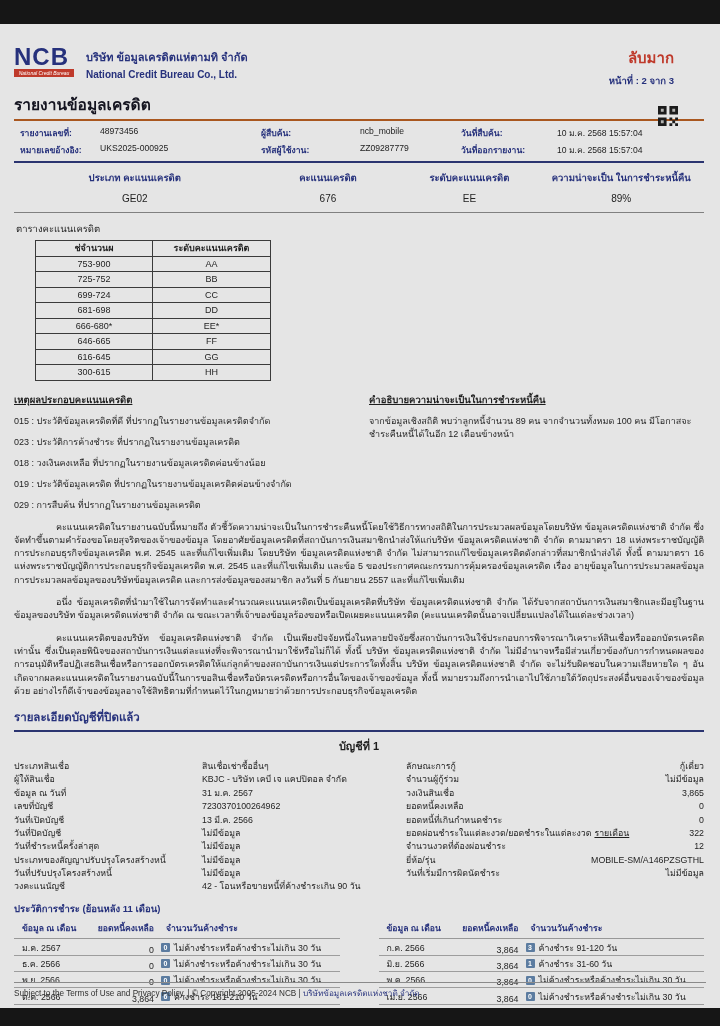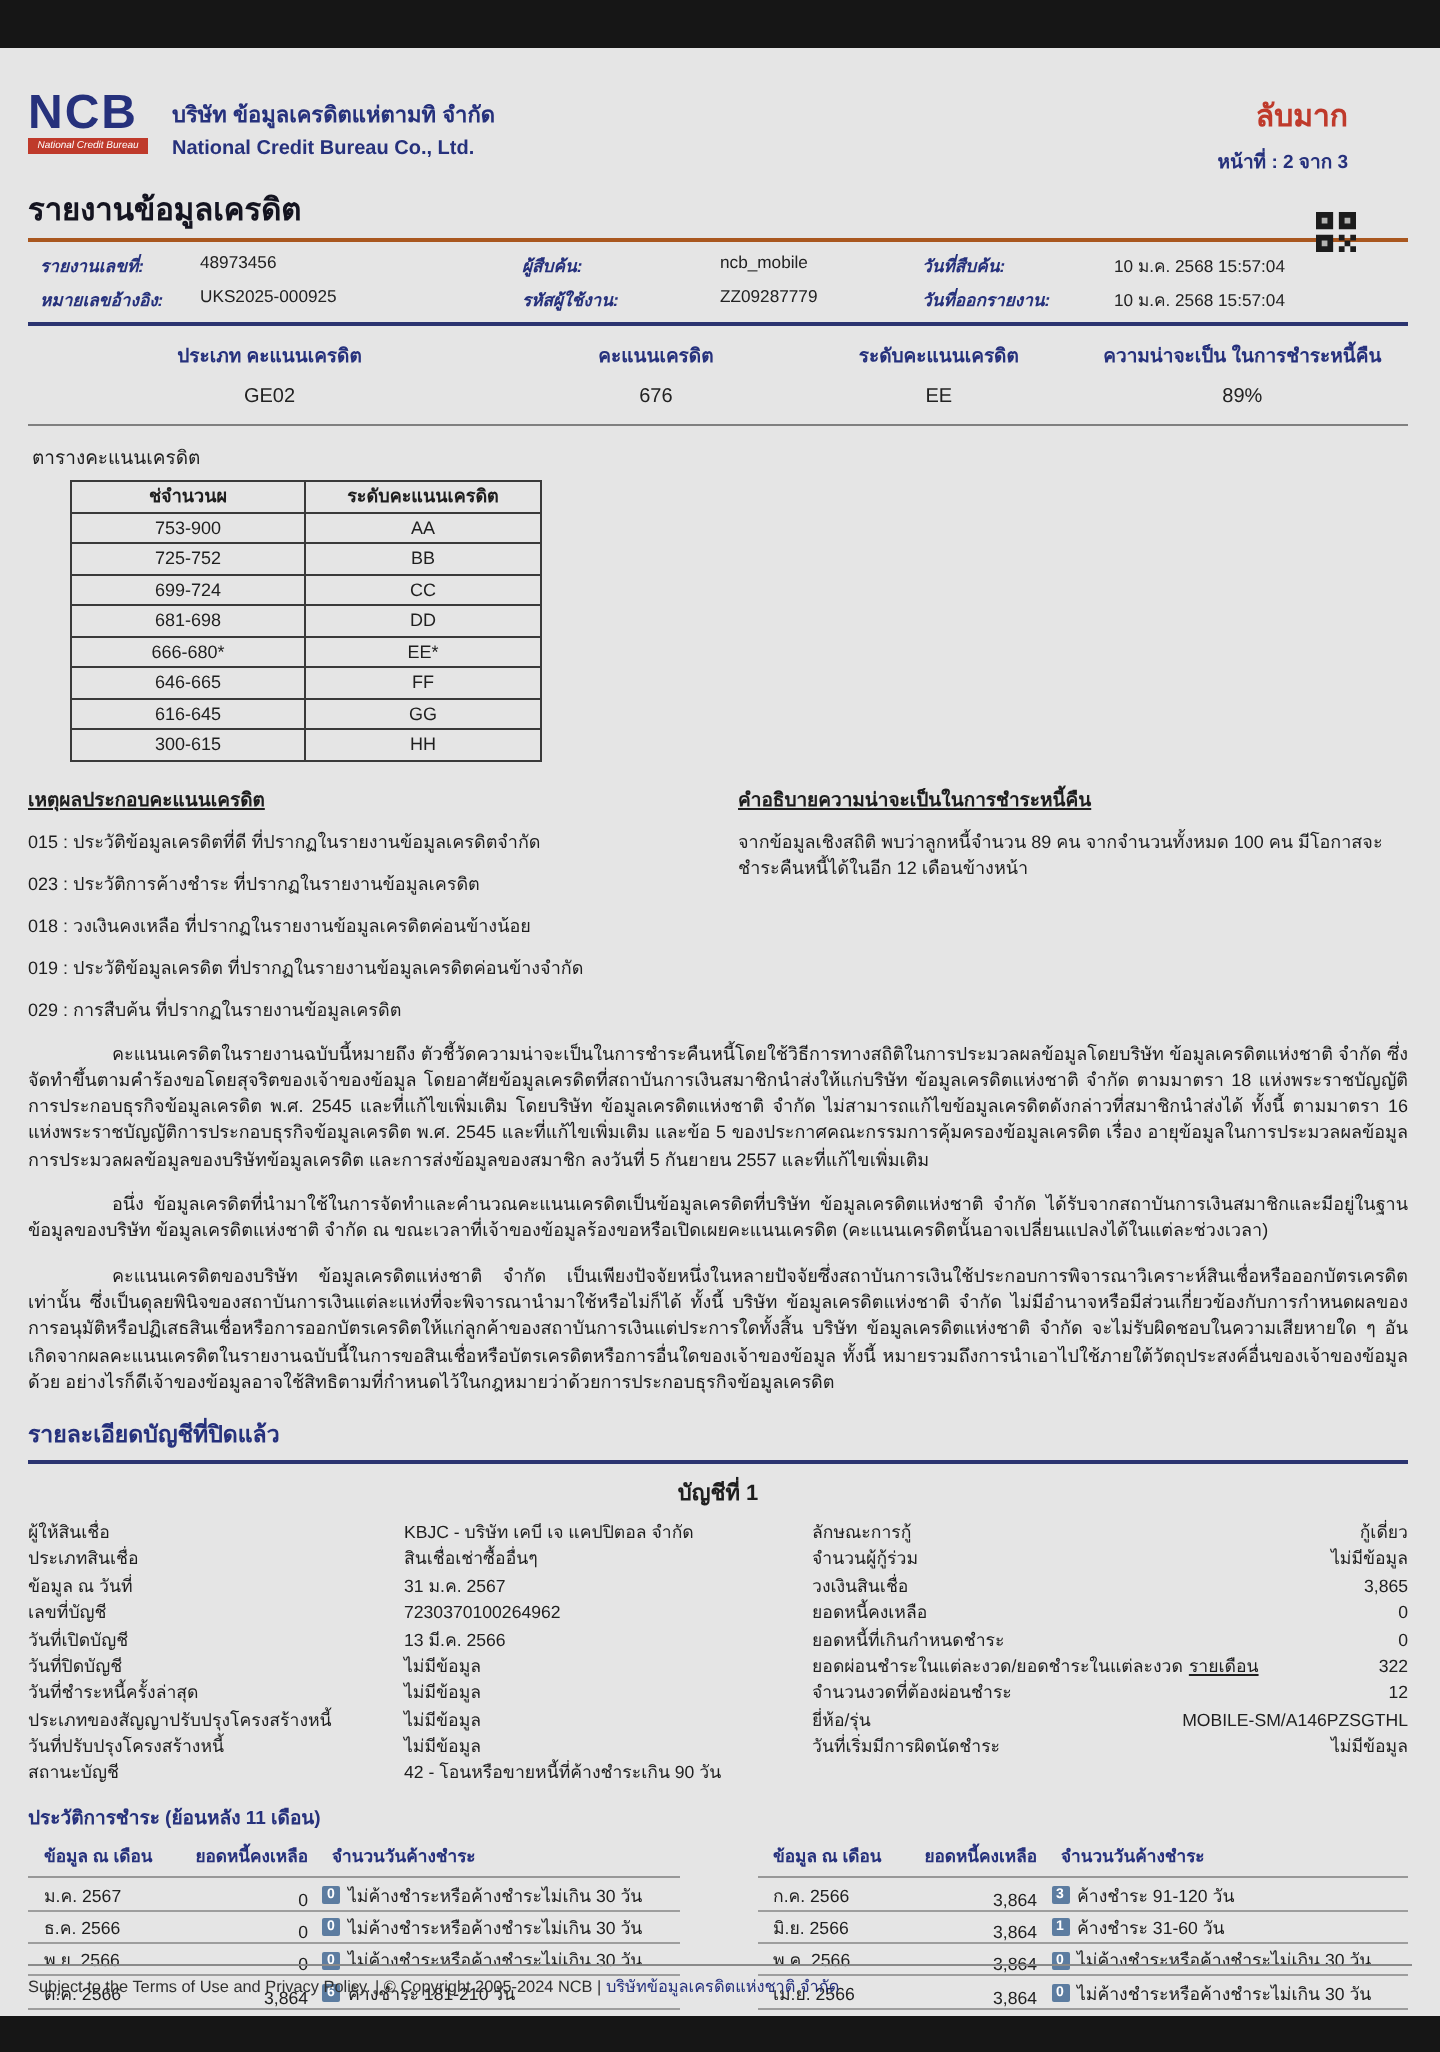--- a/index.html
+++ b/index.html
@@ -17,21 +17,21 @@
   .company-th { font-size:11px; }
   .company-en { font-size:10px; margin-top:3px; }
   .hdr-right { margin-left:auto; text-align:right; padding-right:30px; }
   .confidential { color:#bf3a2b; font-weight:bold; font-size:15px; }
   .page-info { color:#26317c; font-weight:bold; font-size:9.5px; margin-top:3px; }
   .report-title { font-weight:bold; font-size:15.5px; color:#141420; margin-top:4px; }
   .rule-orange { border:none; border-top:2.5px solid #a9571f; margin-top:2px; }
   .qr { position:absolute; right:42px; top:82px; }
 
   .meta-grid { display:grid; grid-template-columns:86px 155px 105px 95px 102px 1fr; font-size:8.6px; row-gap:3px; margin-top:5px; }
-  .meta-label { color:#26317c; font-weight:bold; padding-left:6px;font-style:italic; }
+  .meta-label { color:#26317c; font-weight:bold; padding-left:6px; }
   .meta-value { color:#222; }
   .rule-navy { border:none; border-top:2px solid #2b3470; margin-top:4px; }
   .rule-thin { border:none; border-top:1px solid #808080; }
 
   
   .score-sum { display:grid; grid-template-columns:35% 21% 20% 24%; text-align:center; margin-top:7px; }
   .score-sum .lab { color:#26317c; font-weight:bold; font-size:9.5px; }
   .score-sum .val { color:#222; font-size:10px; margin-top:8px; }
   .score-sum-wrap { padding-bottom:8px; }
 
@@ -251,30 +251,30 @@
 
   <div class="section-title">รายละเอียดบัญชีที่ปิดแล้ว</div>
   <hr class="rule-navy">
 
   <div class="account-title">บัญชีที่ 1</div>
 
   <div class="acct">
     <div class="acct-left">
 
         <div class="fld">
+          <span class="fld-label">ประเภทสินเชื่อ</span>
+          <span class="fld-value">สินเชื่อเช่าซื้ออื่นๆ</span>
+        </div>
+
+        <div class="fld">
           <span class="fld-label">ผู้ให้สินเชื่อ</span>
           <span class="fld-value">KBJC - บริษัท เคบี เจ แคปปิตอล จำกัด</span>
         </div>
 
         <div class="fld">
-          <span class="fld-label">ประเภทสินเชื่อ</span>
-          <span class="fld-value">สินเชื่อเช่าซื้ออื่นๆ</span>
-        </div>
-
-        <div class="fld">
           <span class="fld-label">ข้อมูล ณ วันที่</span>
           <span class="fld-value">31 ม.ค. 2567</span>
         </div>
 
         <div class="fld">
           <span class="fld-label">เลขที่บัญชี</span>
           <span class="fld-value">7230370100264962</span>
         </div>
 
         <div class="fld">
@@ -296,21 +296,21 @@
           <span class="fld-label">ประเภทของสัญญาปรับปรุงโครงสร้างหนี้</span>
           <span class="fld-value">ไม่มีข้อมูล</span>
         </div>
 
         <div class="fld">
           <span class="fld-label">วันที่ปรับปรุงโครงสร้างหนี้</span>
           <span class="fld-value">ไม่มีข้อมูล</span>
         </div>
 
         <div class="fld">
-          <span class="fld-label">สถานะบัญชี</span>
+          <span class="fld-label">วงคะแนนัญชี</span>
           <span class="fld-value">42 - โอนหรือขายหนี้ที่ค้างชำระเกิน 90 วัน</span>
         </div>
       </div>
     <div class="acct-right">
 
         <div class="fld">
           <span class="fld-label">ลักษณะการกู้</span>
           <span class="fld-note"></span>
           <span class="fld-value">กู้เดี่ยว</span>
         </div>

